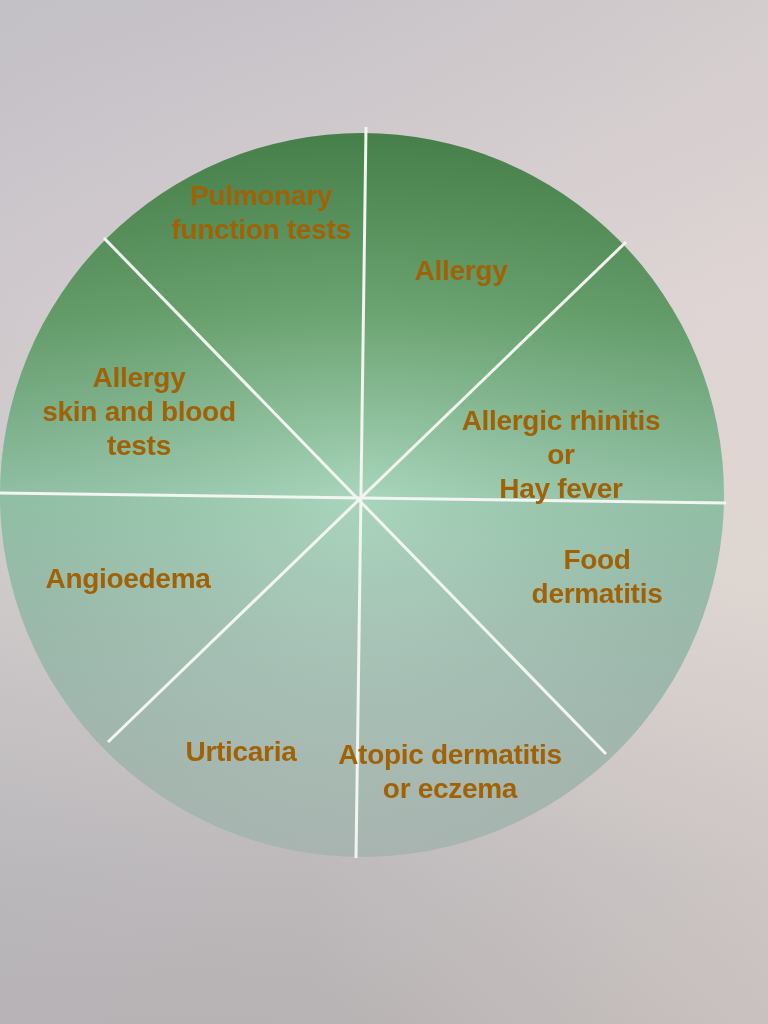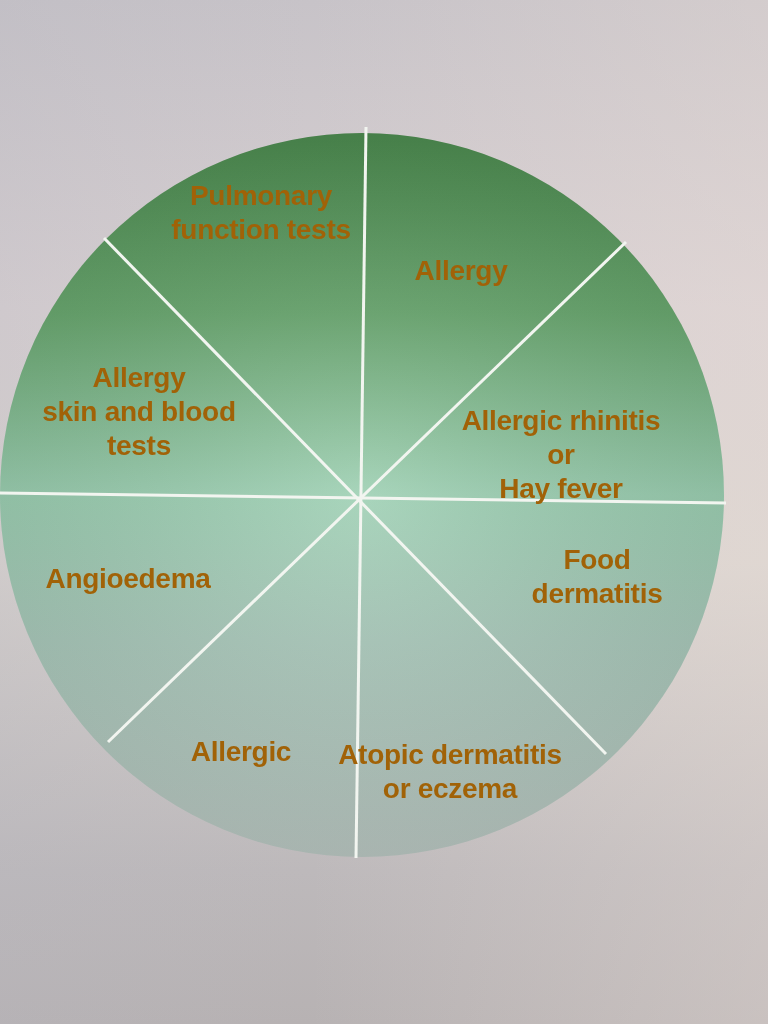--- a/index.html
+++ b/index.html
@@ -59,17 +59,17 @@
 </svg>
 
 <div class="label" style="left:261px;top:213px;">Pulmonary
 function tests</div>
 <div class="label" style="left:461px;top:271px;">Allergy</div>
 <div class="label" style="left:561px;top:443px;margin-top:12px;">Allergic rhinitis or
 Hay fever</div>
 <div class="label" style="left:597px;top:577px;">Food dermatitis</div>
 <div class="label" style="left:450px;top:772px;">Atopic dermatitis
 or eczema</div>
-<div class="label" style="left:241px;top:752px;">Allergic</div>
+<div class="label" style="left:241px;top:752px;">Urticaria</div>
 <div class="label" style="left:128px;top:579px;">Angioedema</div>
 <div class="label" style="left:139px;top:412px;">Allergy
 skin and blood
 tests</div>
 
 </body></html>

